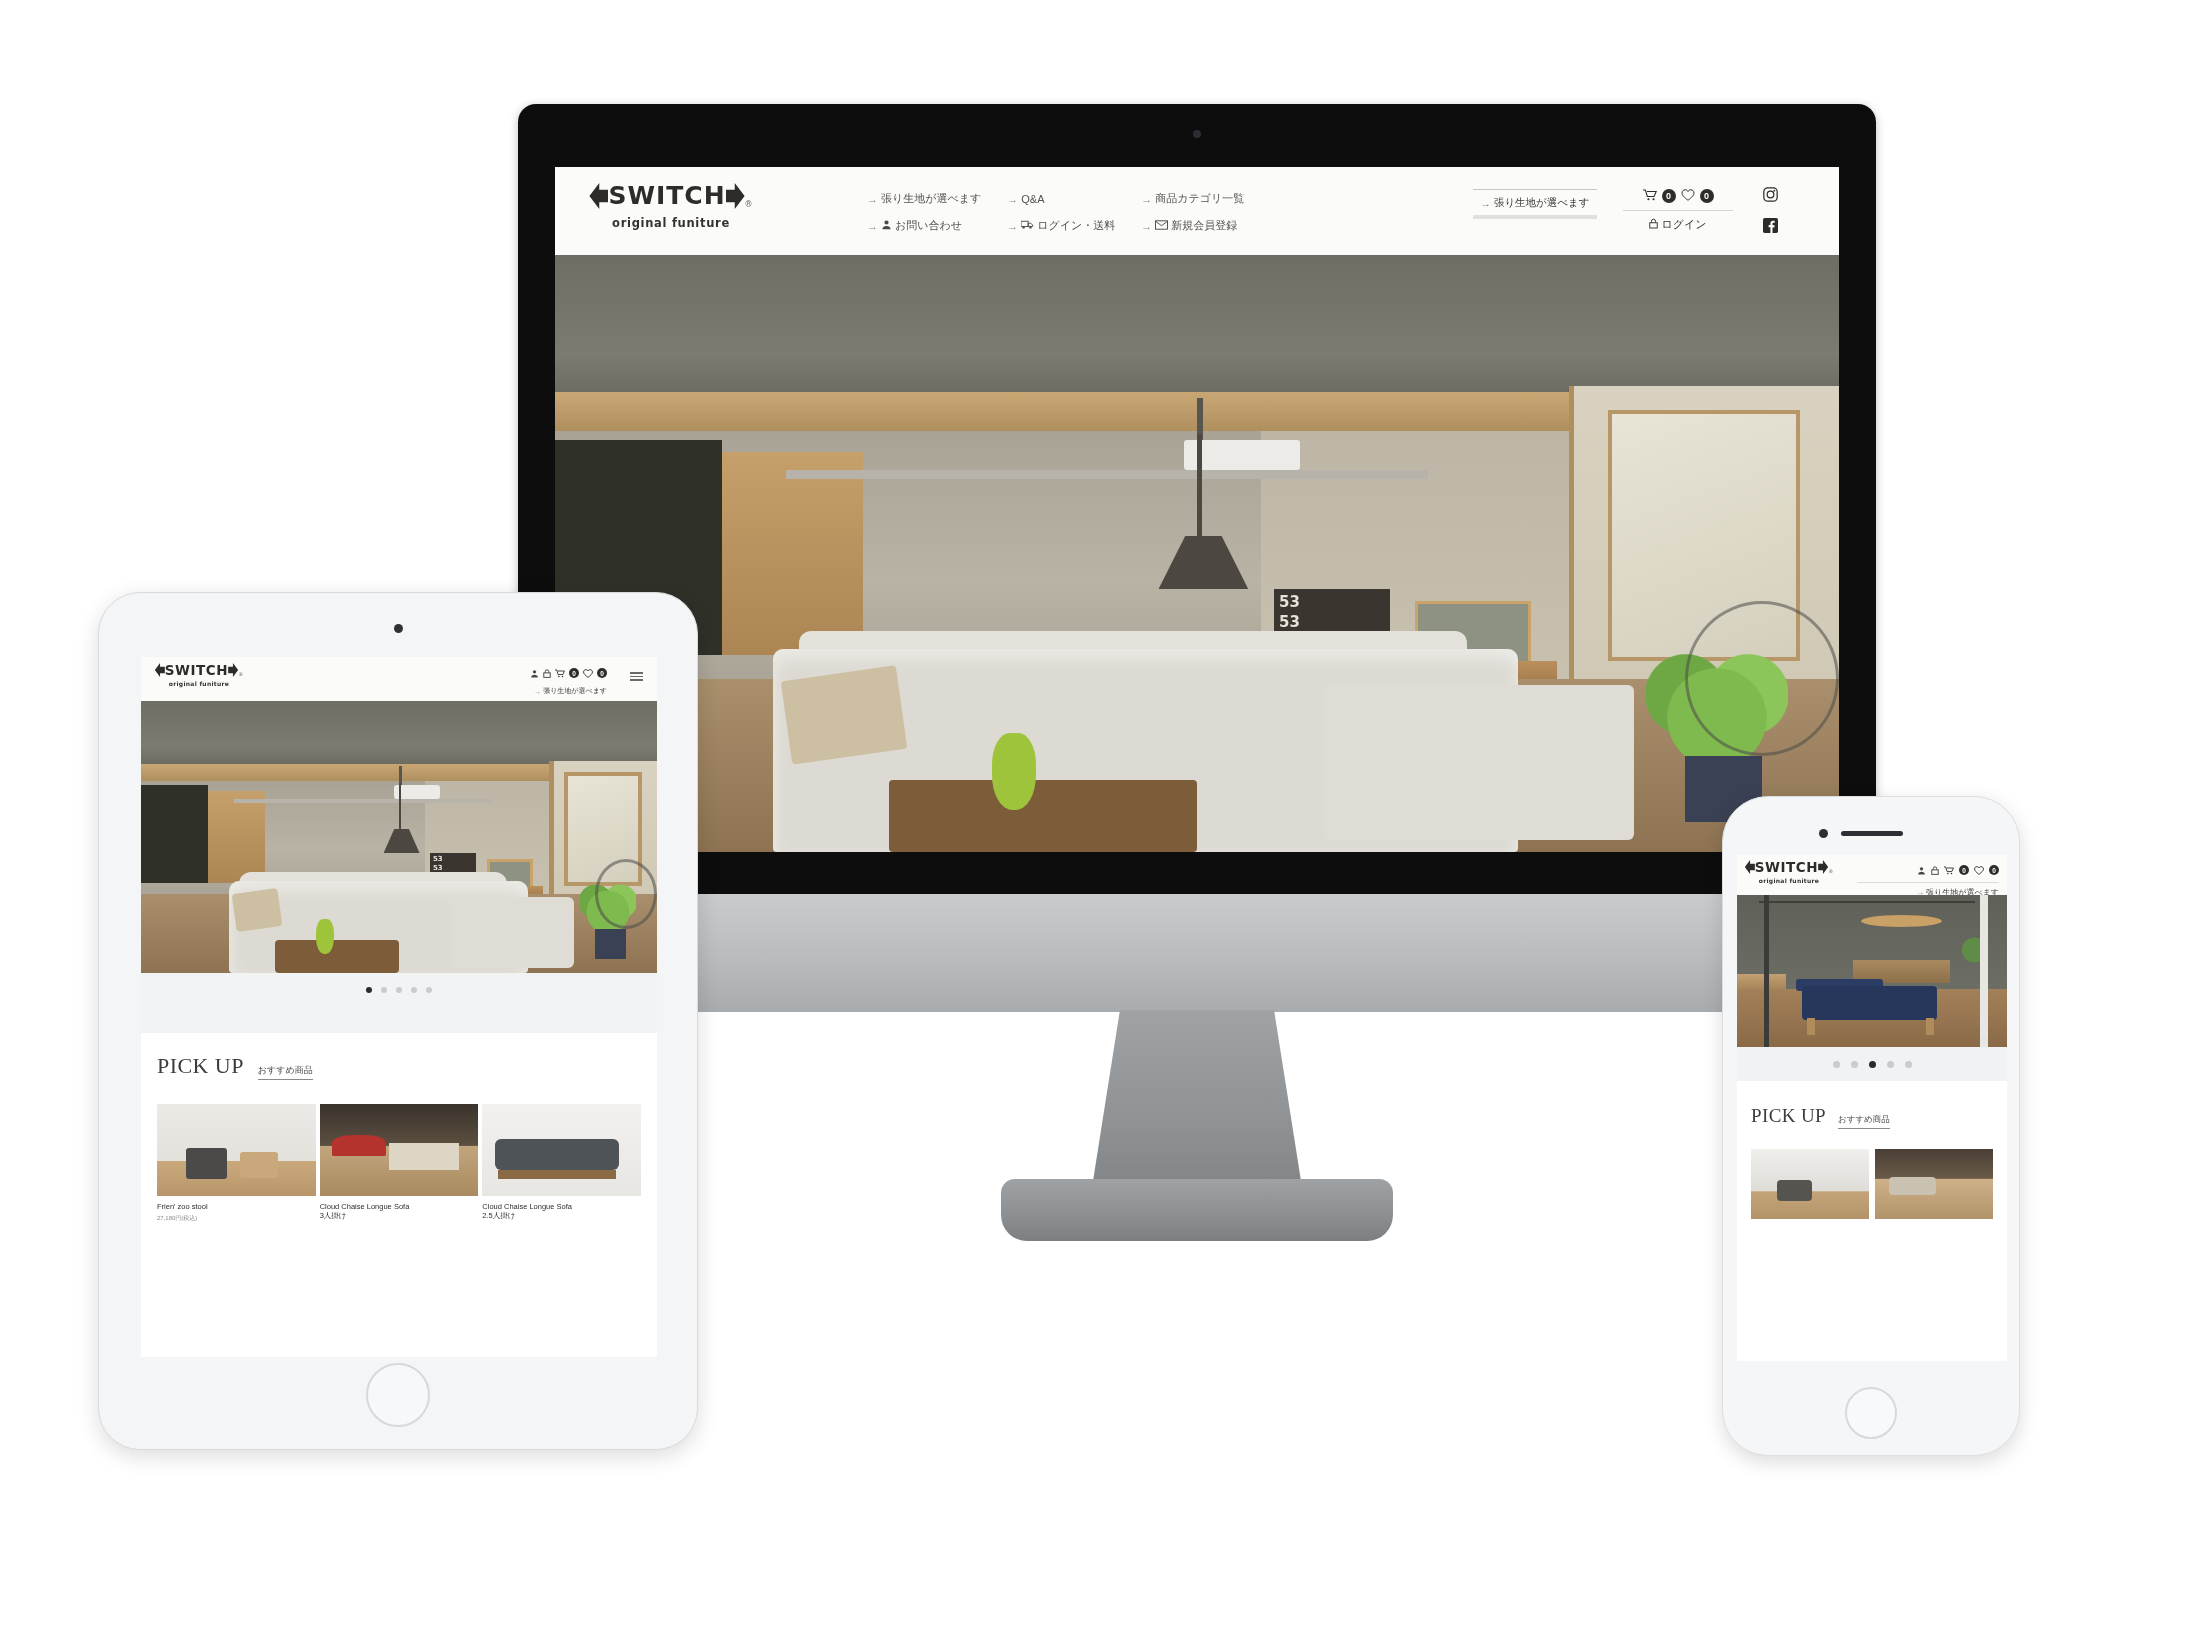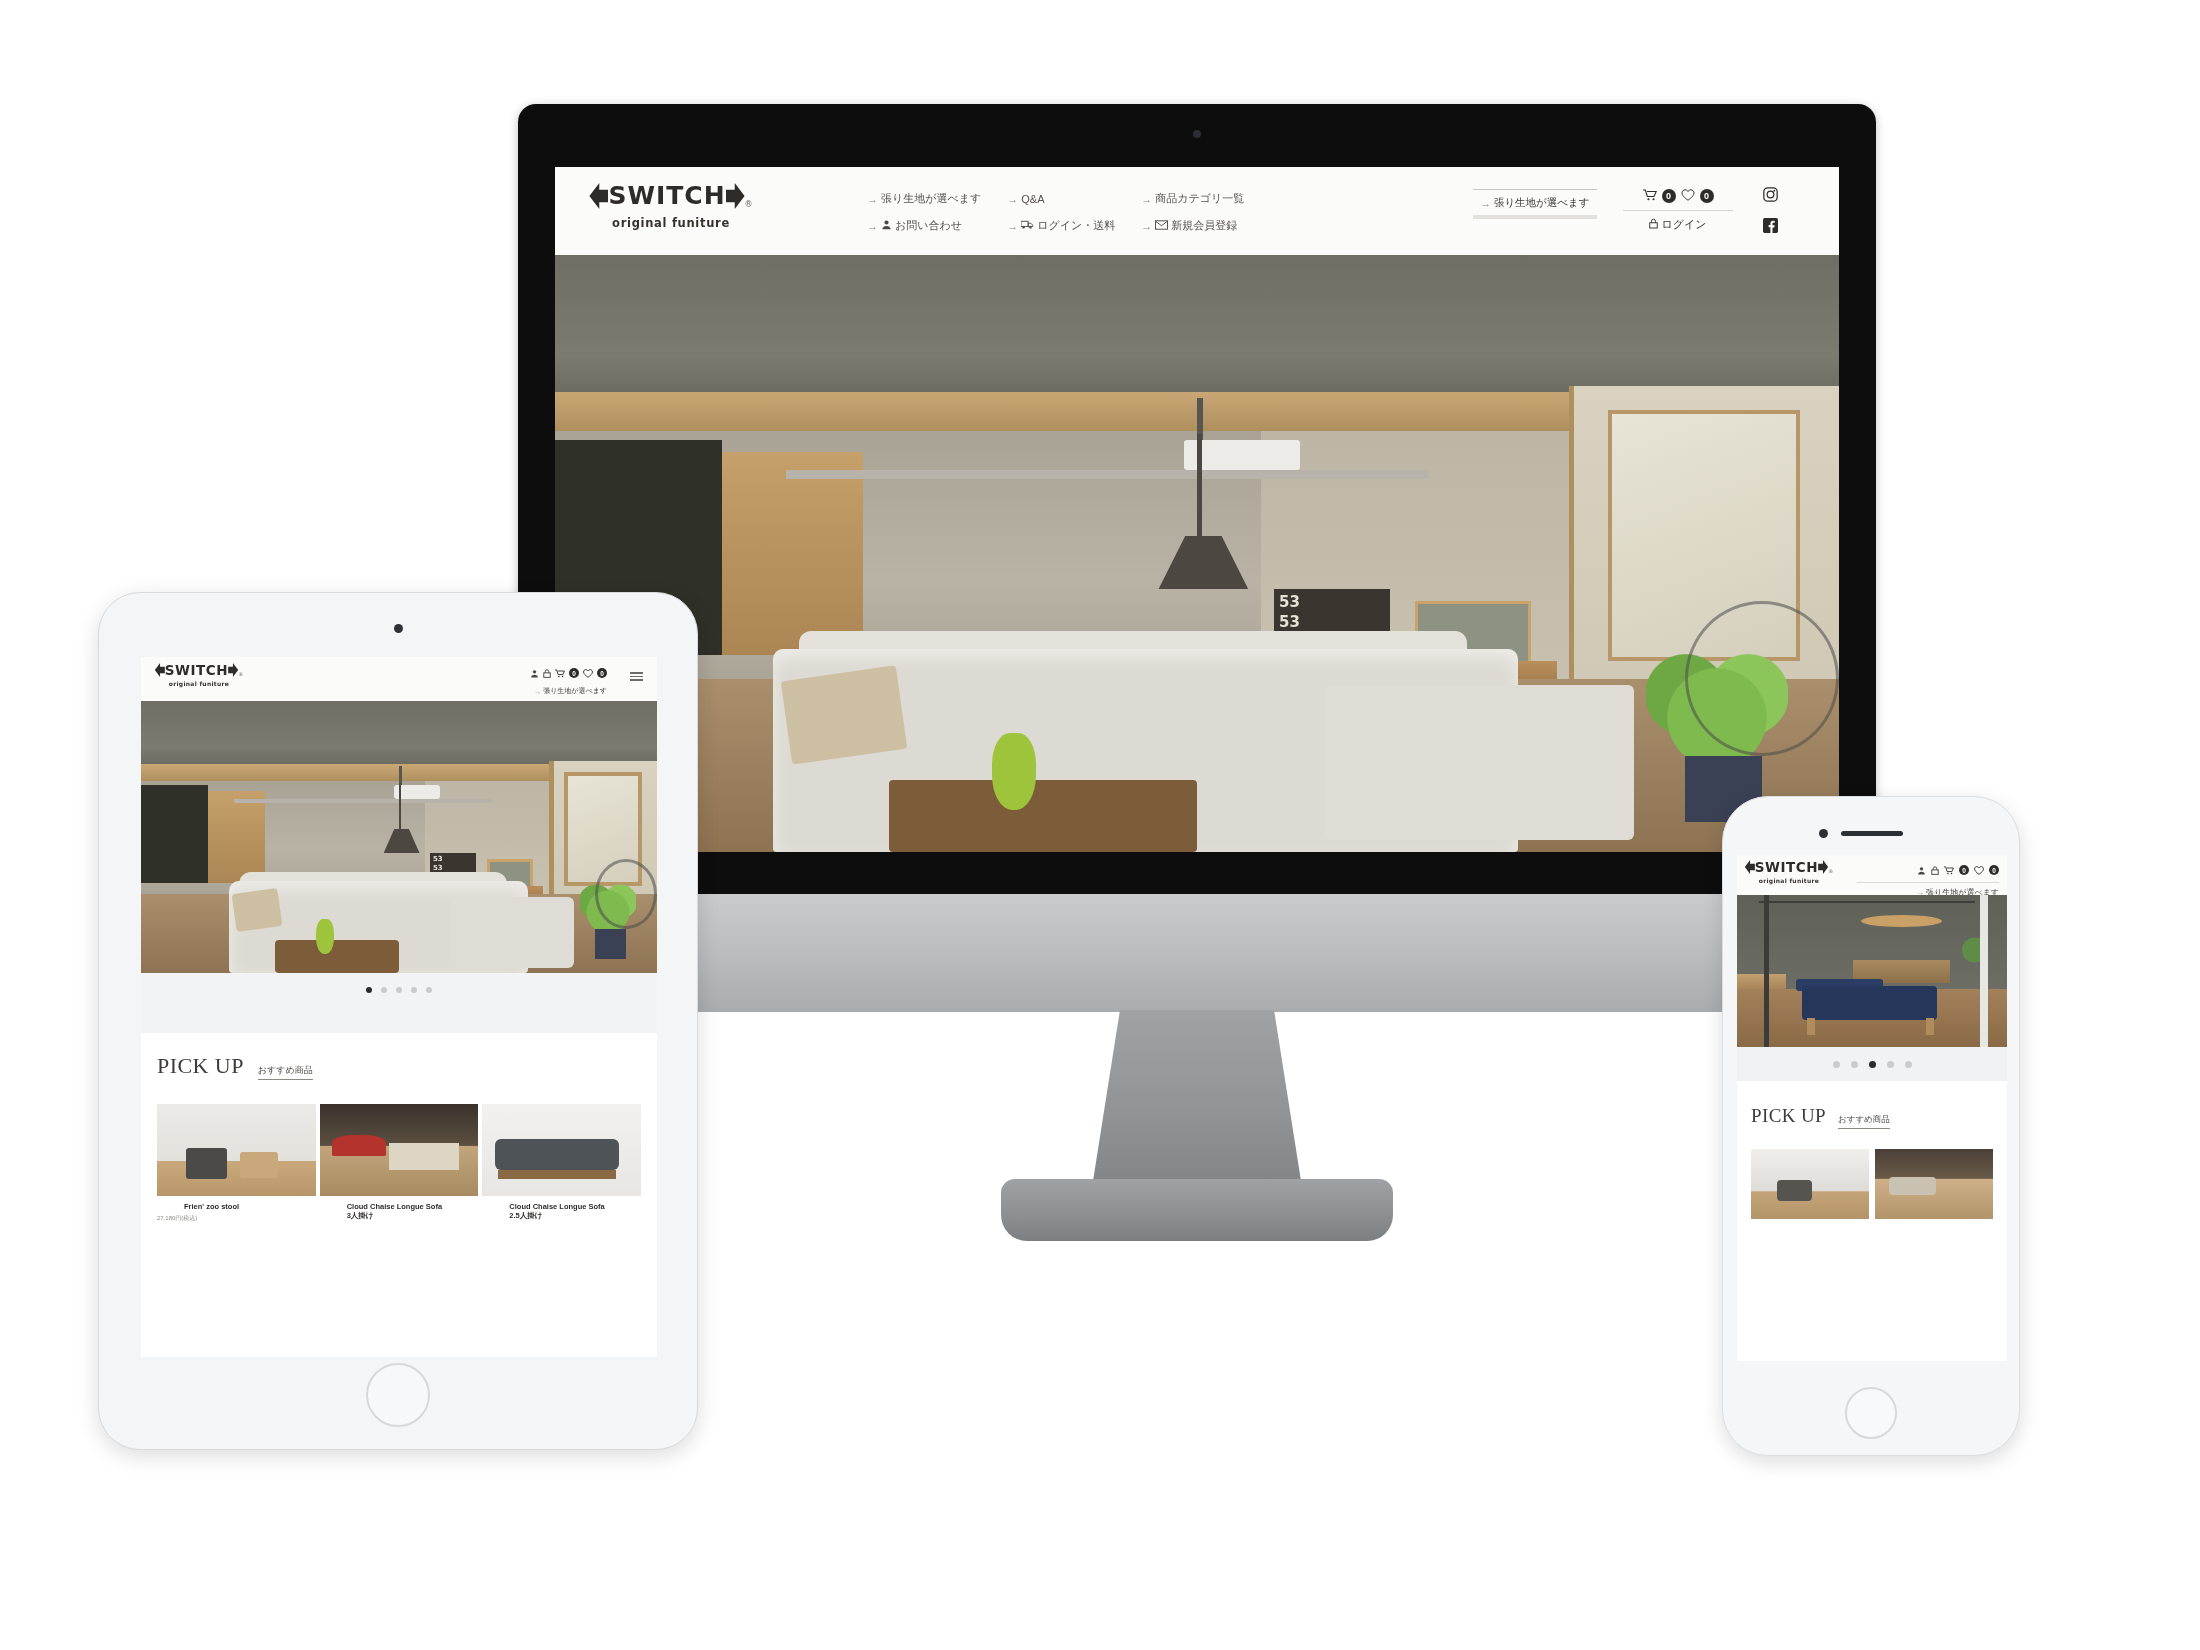--- a/index.html
+++ b/index.html
@@ -196,21 +196,21 @@
   .dot.active { background: #2b2b2b; }
 
   
   .pickup-head { display: flex; align-items: baseline; text-align: right; }
   .pickup-title { font-family: "Liberation Serif", serif; color: #3e3c3a; letter-spacing: .02em; }
   .pickup-sub { color: #4a4744; border-bottom: 1px solid #8d8a86; }
 
   .pgrid { display: grid; }
   .pcard { background: #fff; }
   .pimg { width: 100%; background: #d7d5d0; position: relative; overflow: hidden; }
-  .pname { color: #2f2d2b; font-weight: 700; line-height: 1.25; margin-left: 27px; }
+  .pname { color: #2f2d2b; font-weight: 400; line-height: 1.25; }
   .pprice { color: #8e8b87; }
 
   
   .t1 { background: linear-gradient(180deg,#eceae6 0%,#e3e1dc 62%,#c9a97c 62.1%,#b8966a 100%); }
   .t1::after { content:""; position:absolute; left:18%; top:48%; width:26%; height:34%;
     background:#4b4a48; border-radius:3px; }
   .t1::before { content:""; position:absolute; left:52%; top:52%; width:24%; height:28%;
     background:#c9a87b; border-radius:3px; }
   .t2 { background: linear-gradient(180deg,#3a332c 0%,#5b4f40 45%,#c2a57c 46%,#a98a61 100%); }
   .t2::after { content:""; position:absolute; left:8%; top:34%; width:34%; height:22%;

